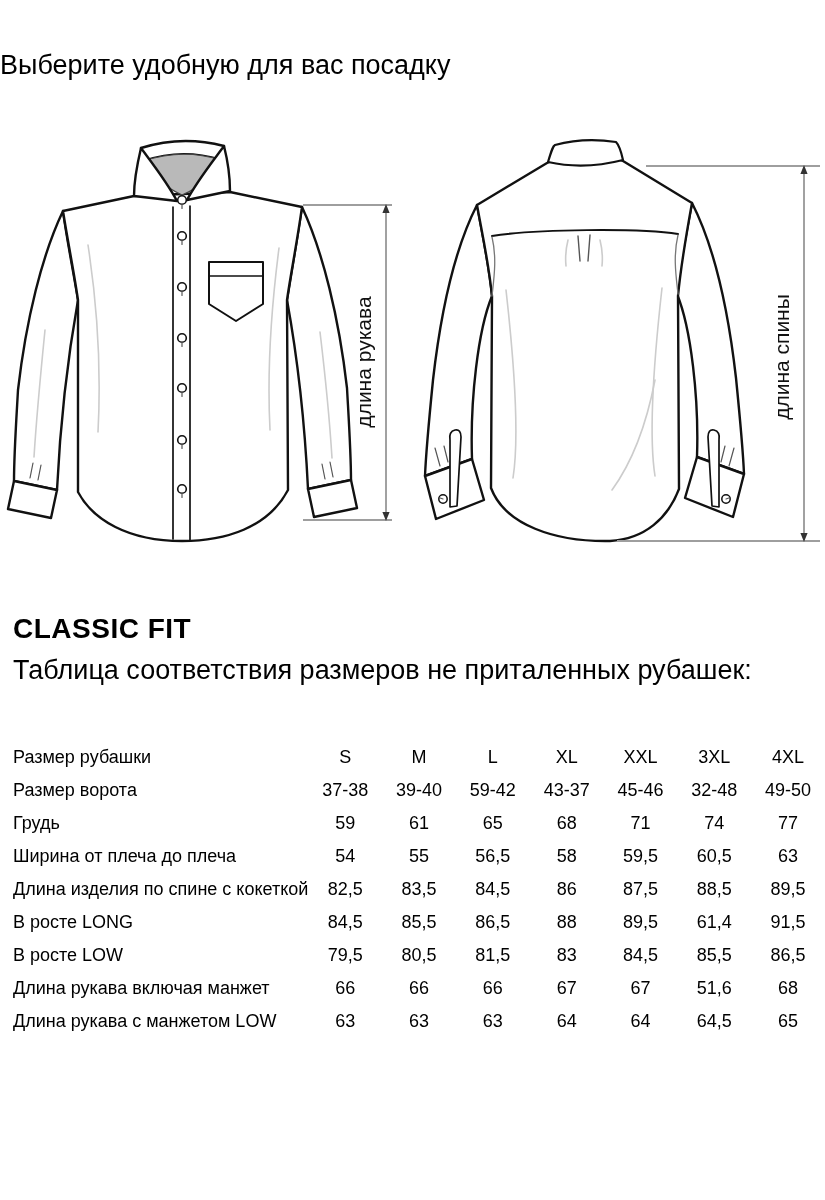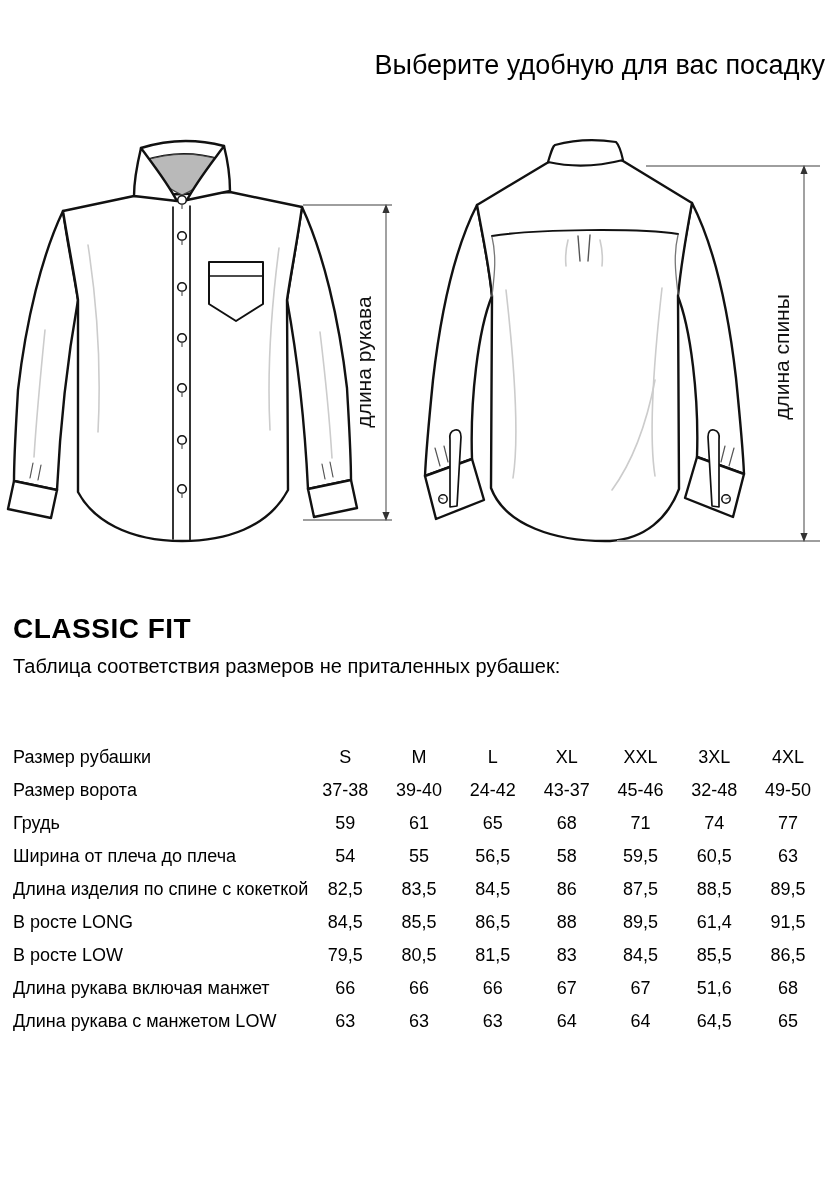--- a/index.html
+++ b/index.html
@@ -1,23 +1,23 @@
 <!DOCTYPE html>
 <html style="--line: #111111; --measure: #9e9e9e; --arrow: #333333; --collar: #b9b9b9;"><head>
 <meta charset="utf-8">
 <style>
   html,body{margin:0;padding:0;background:#fff;}
   body{width:825px;height:1200px;position:relative;overflow:hidden;
        font-family:"Liberation Sans",sans-serif;color:#000;}
-  .title{position:absolute;top:50px;left:0;width:825px;text-align:right;
+  .title{position:absolute;top:50px;left:0;width:825px;text-align:left;
          font-size:27px;font-weight:400;}
   .diagrams{position:absolute;top:125px;left:0;}
   .fit-heading{position:absolute;top:613px;left:13px;font-size:28px;
                font-weight:700;letter-spacing:.5px;}
-  .caption{position:absolute;top:655px;left:13px;font-size:20px;}
+  .caption{position:absolute;top:655px;left:13px;font-size:27px;}
   .sizes{position:absolute;top:741px;left:13px;border-collapse:collapse;
          table-layout:fixed;}
   .sizes td{height:33px;font-size:18px;text-align:center;padding:0;
             white-space:nowrap;}
   .sizes td.lbl{width:270px;text-align:left;margin-top:43px;}
   .sizes td.val{width:77px;}
   
   .ol{fill:#fff;stroke:var(--line,#111);stroke-width:2.4;stroke-linejoin:round;stroke-linecap:round;}
   .thin{fill:none;stroke:var(--line,#111);stroke-width:1.7;stroke-linecap:round;}
   .fold{fill:none;stroke:#ccc;stroke-width:1.6;stroke-linecap:round;}
@@ -191,21 +191,21 @@
         <td class="val">L</td>
         <td class="val">XL</td>
         <td class="val">XXL</td>
         <td class="val">3XL</td>
         <td class="val">4XL</td>
       </tr>
       <tr>
         <td class="lbl">Размер ворота</td>
         <td class="val">37-38</td>
         <td class="val">39-40</td>
-        <td class="val">24-42</td>
+        <td class="val">59-42</td>
         <td class="val">43-37</td>
         <td class="val">45-46</td>
         <td class="val">32-48</td>
         <td class="val">49-50</td>
       </tr>
       <tr>
         <td class="lbl">Грудь</td>
         <td class="val">59</td>
         <td class="val">61</td>
         <td class="val">65</td>

